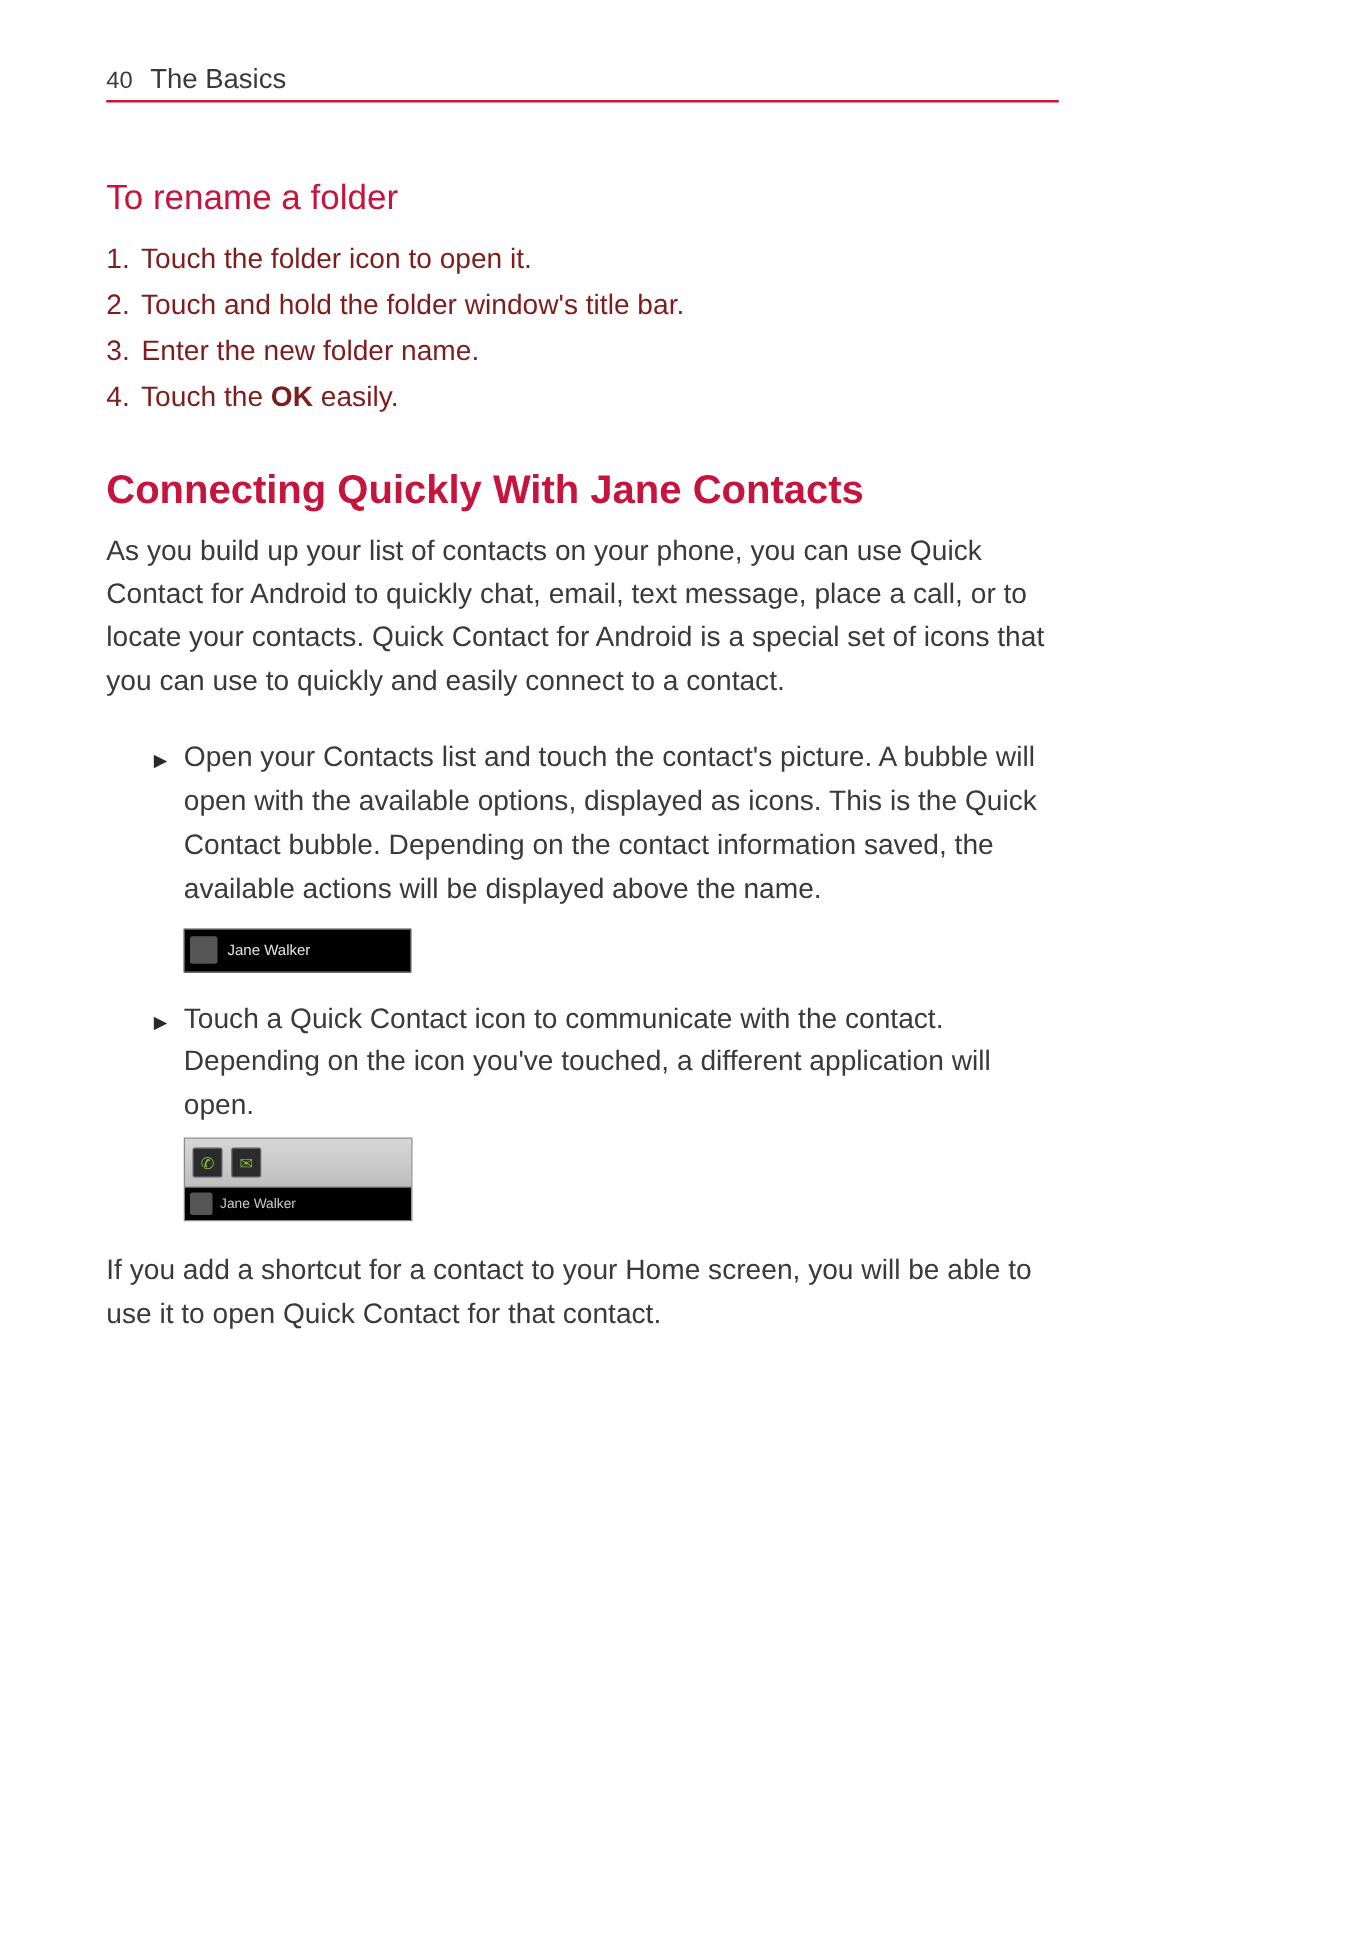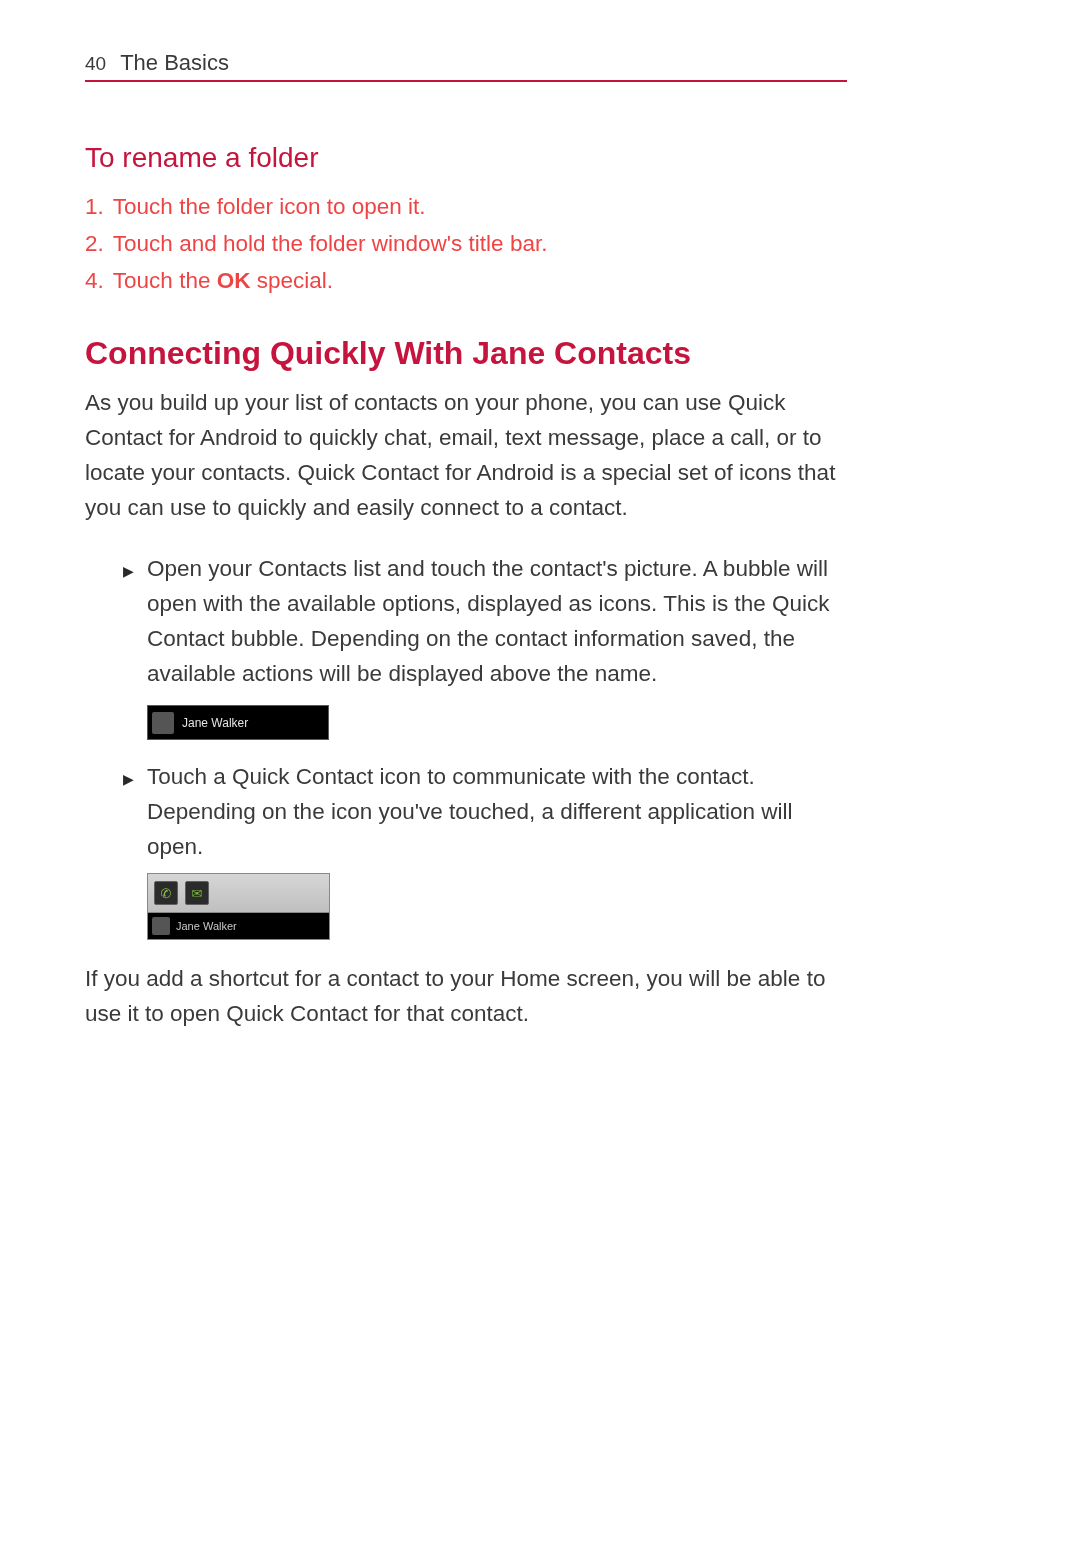--- a/index.html
+++ b/index.html
@@ -40,21 +40,21 @@
     margin: 0 0 14px 0;
   }
   .num-list {
     list-style: none;
     padding: 0;
     margin: 0 0 36px 0;
   }
   .num-list li {
     font-size: 22.5px;
     line-height: 1.65;
-    color: #ef4444;
+    color: #7f1d1d;
   }
   .num-list li .num {
     display: inline-block;
     min-width: 22px;
   }
   .bold {
     font-weight: 700;
   }
   .h1 {
     color: #c5143d;
@@ -176,21 +176,24 @@
   <div>
     <div class="sub-head">To rename a folder</div>
     <ol class="num-list">
       <li>
         <span class="num">1.</span><span> Touch the folder icon to open it.</span>
       </li>
       <li>
         <span class="num">2.</span><span> Touch and hold the folder window's title bar.</span>
       </li>
       <li>
-        <span class="num">4.</span><span> Touch the </span><span class="bold">OK</span><span> special.</span>
+        <span class="num">3.</span><span> Enter the new folder name.</span>
+      </li>
+      <li>
+        <span class="num">4.</span><span> Touch the </span><span class="bold">OK</span><span> easily.</span>
       </li>
     </ol>
   </div>
 
   <div>
     <div class="h1">Connecting Quickly With Jane Contacts</div>
     <p class="body-para">As you build up your list of contacts on your phone, you can use Quick Contact for Android to quickly chat, email, text message, place a call, or to locate your contacts. Quick Contact for Android is a special set of icons that you can use to quickly and easily connect to a contact.</p>
 
     <ul class="bullets">
       <li>

